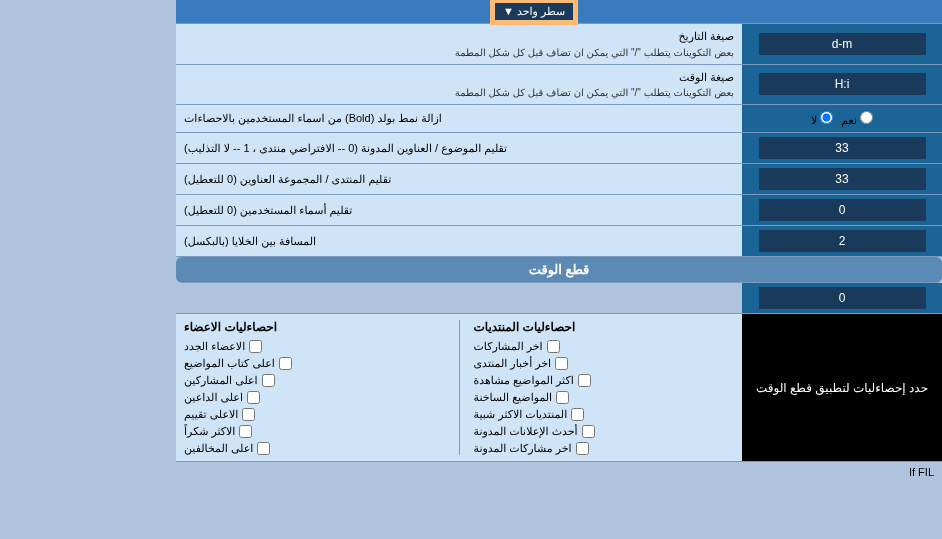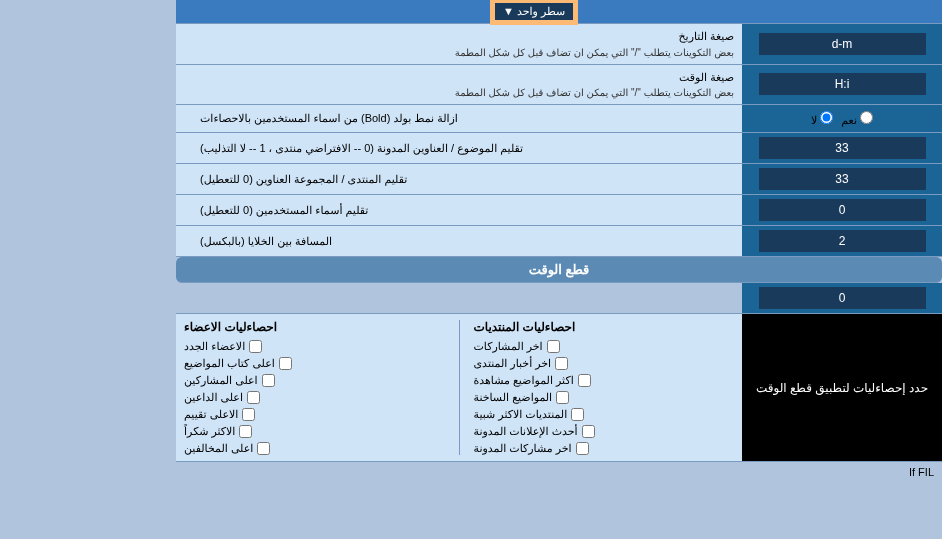--- a/index.html
+++ b/index.html
@@ -29,21 +29,21 @@
       min-width: 200px;
       padding: 4px 8px;
     }
     .row-right {
       background: #d0e4f7;
       color: #000;
       display: flex;
       align-items: center;
       justify-content: flex-end;
       flex: 1;
-      padding: 4px 24px;
+      padding: 4px 8px;
       font-size: 11px;
       text-align: right;
     }
     .row-right-multi {
       background: #d0e4f7;
       color: #000;
       display: flex;
       flex-direction: column;
       align-items: flex-start;
       justify-content: center;

